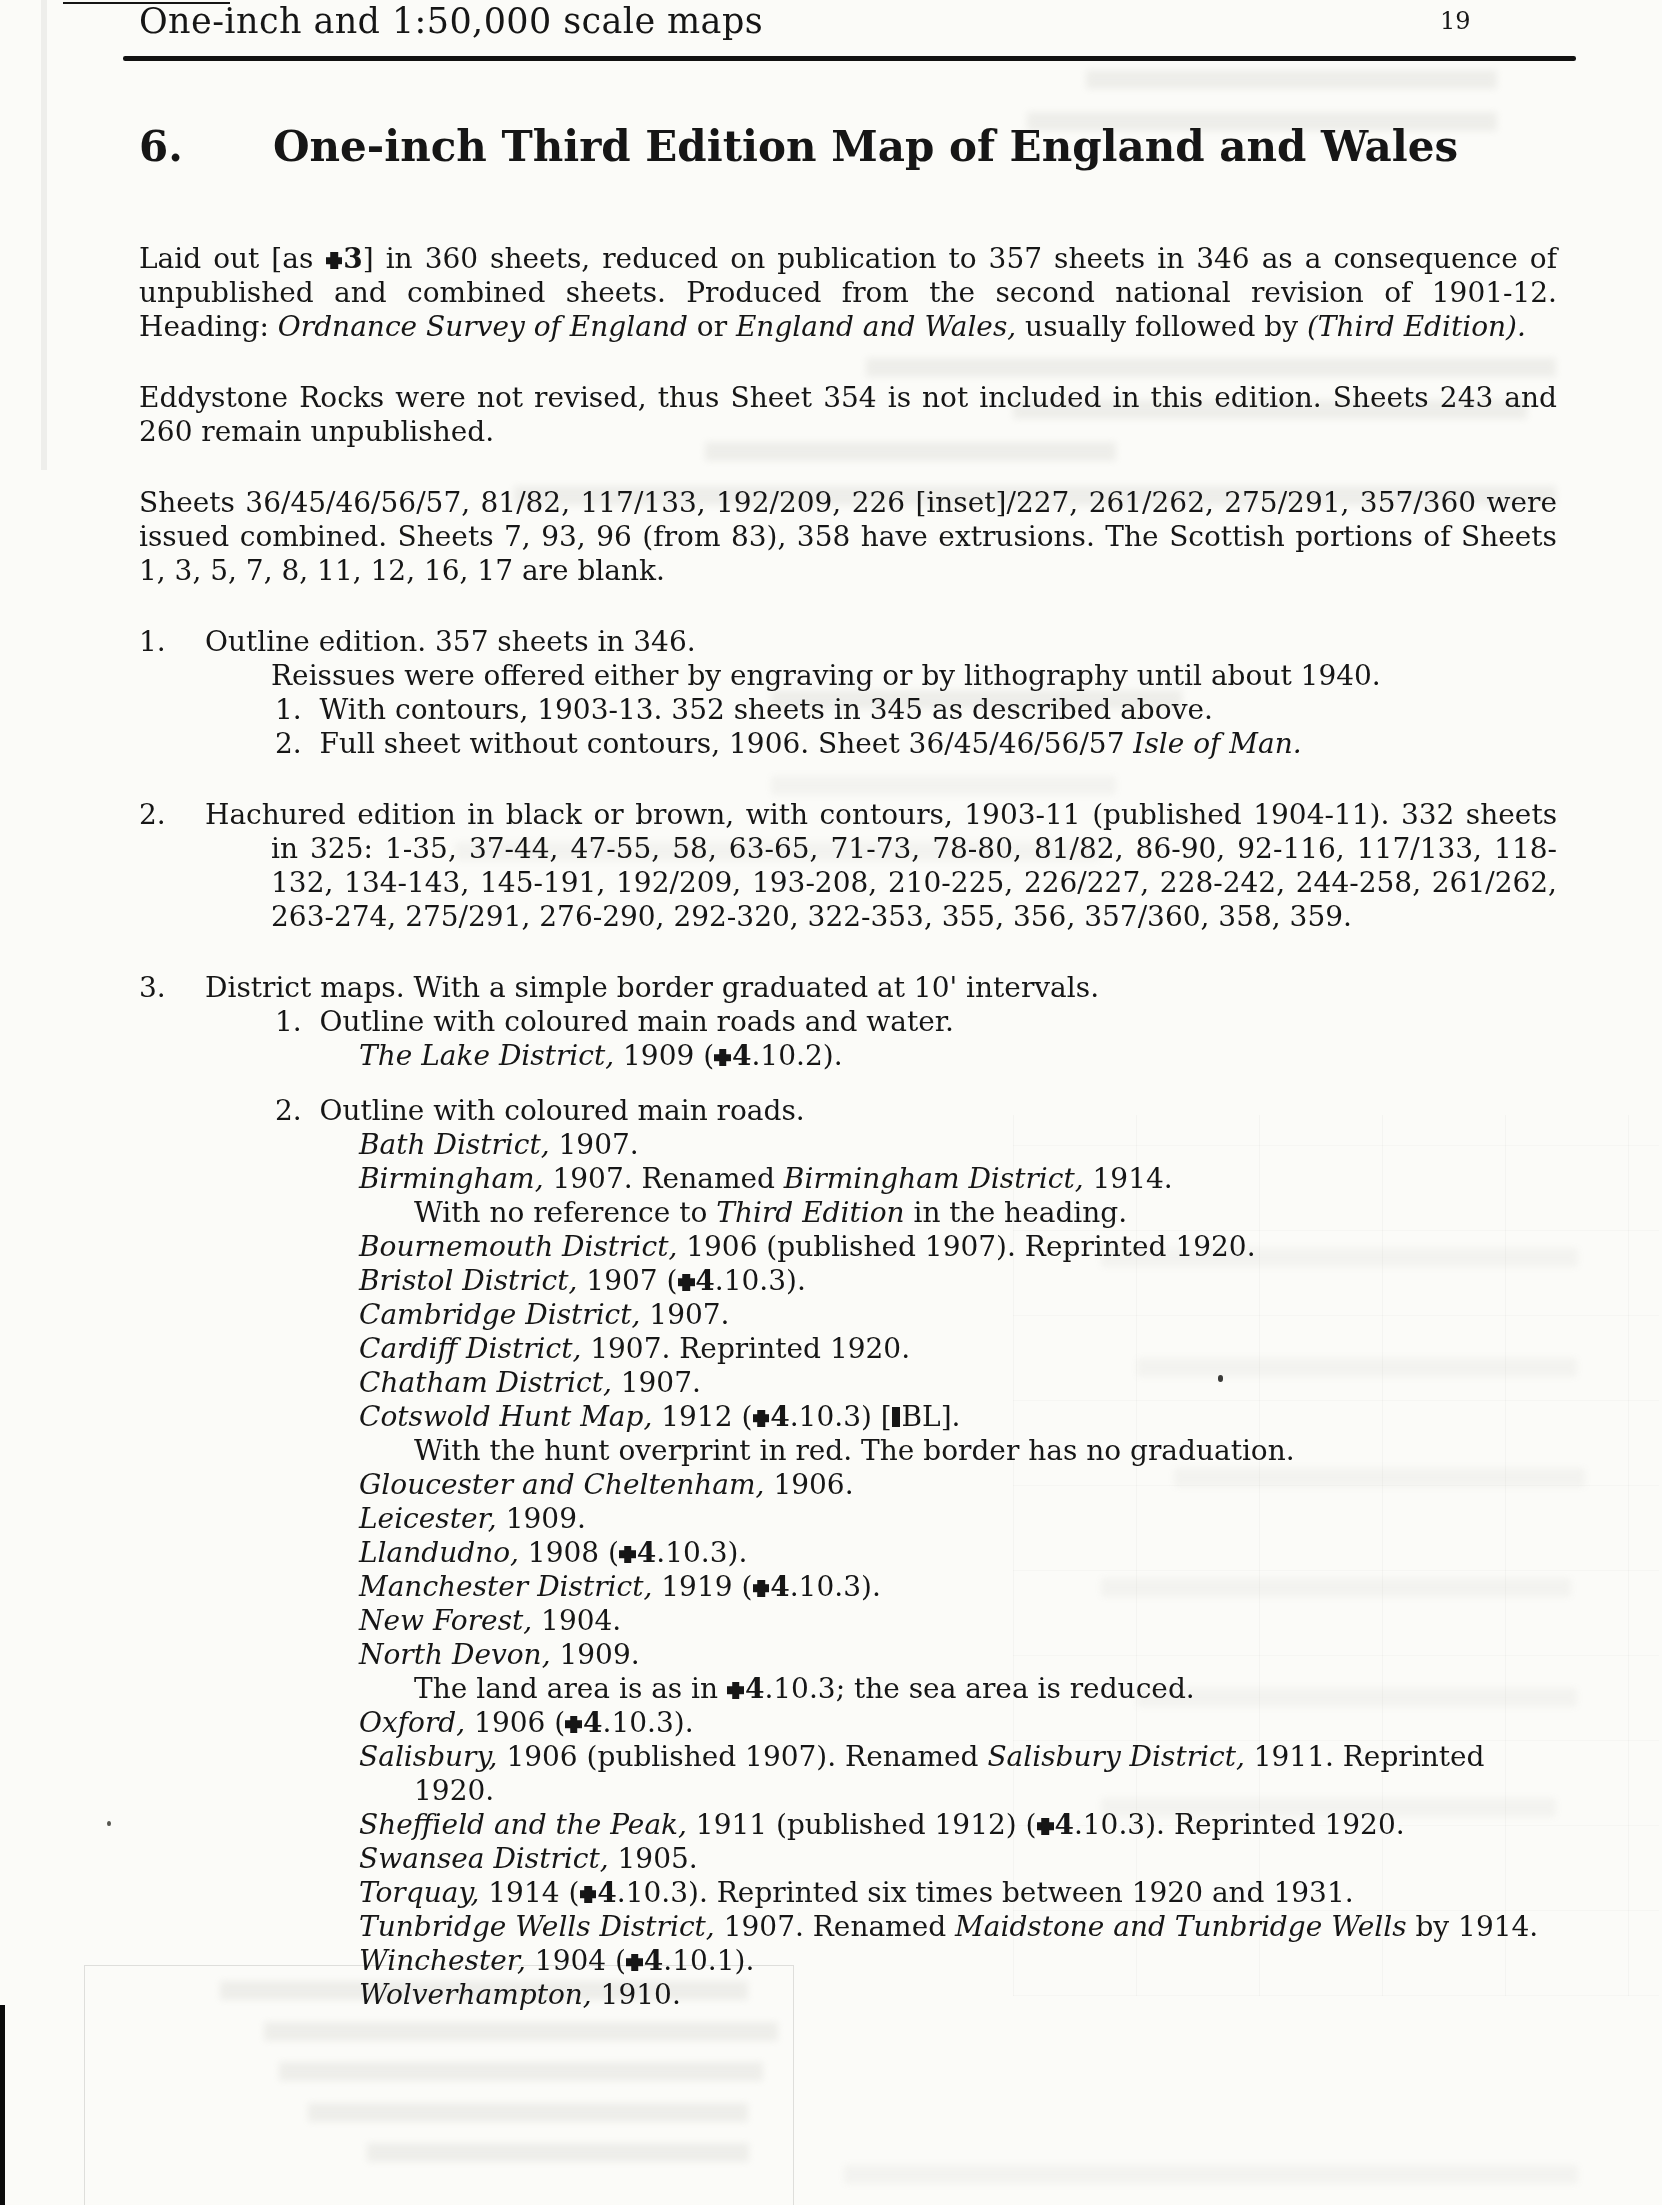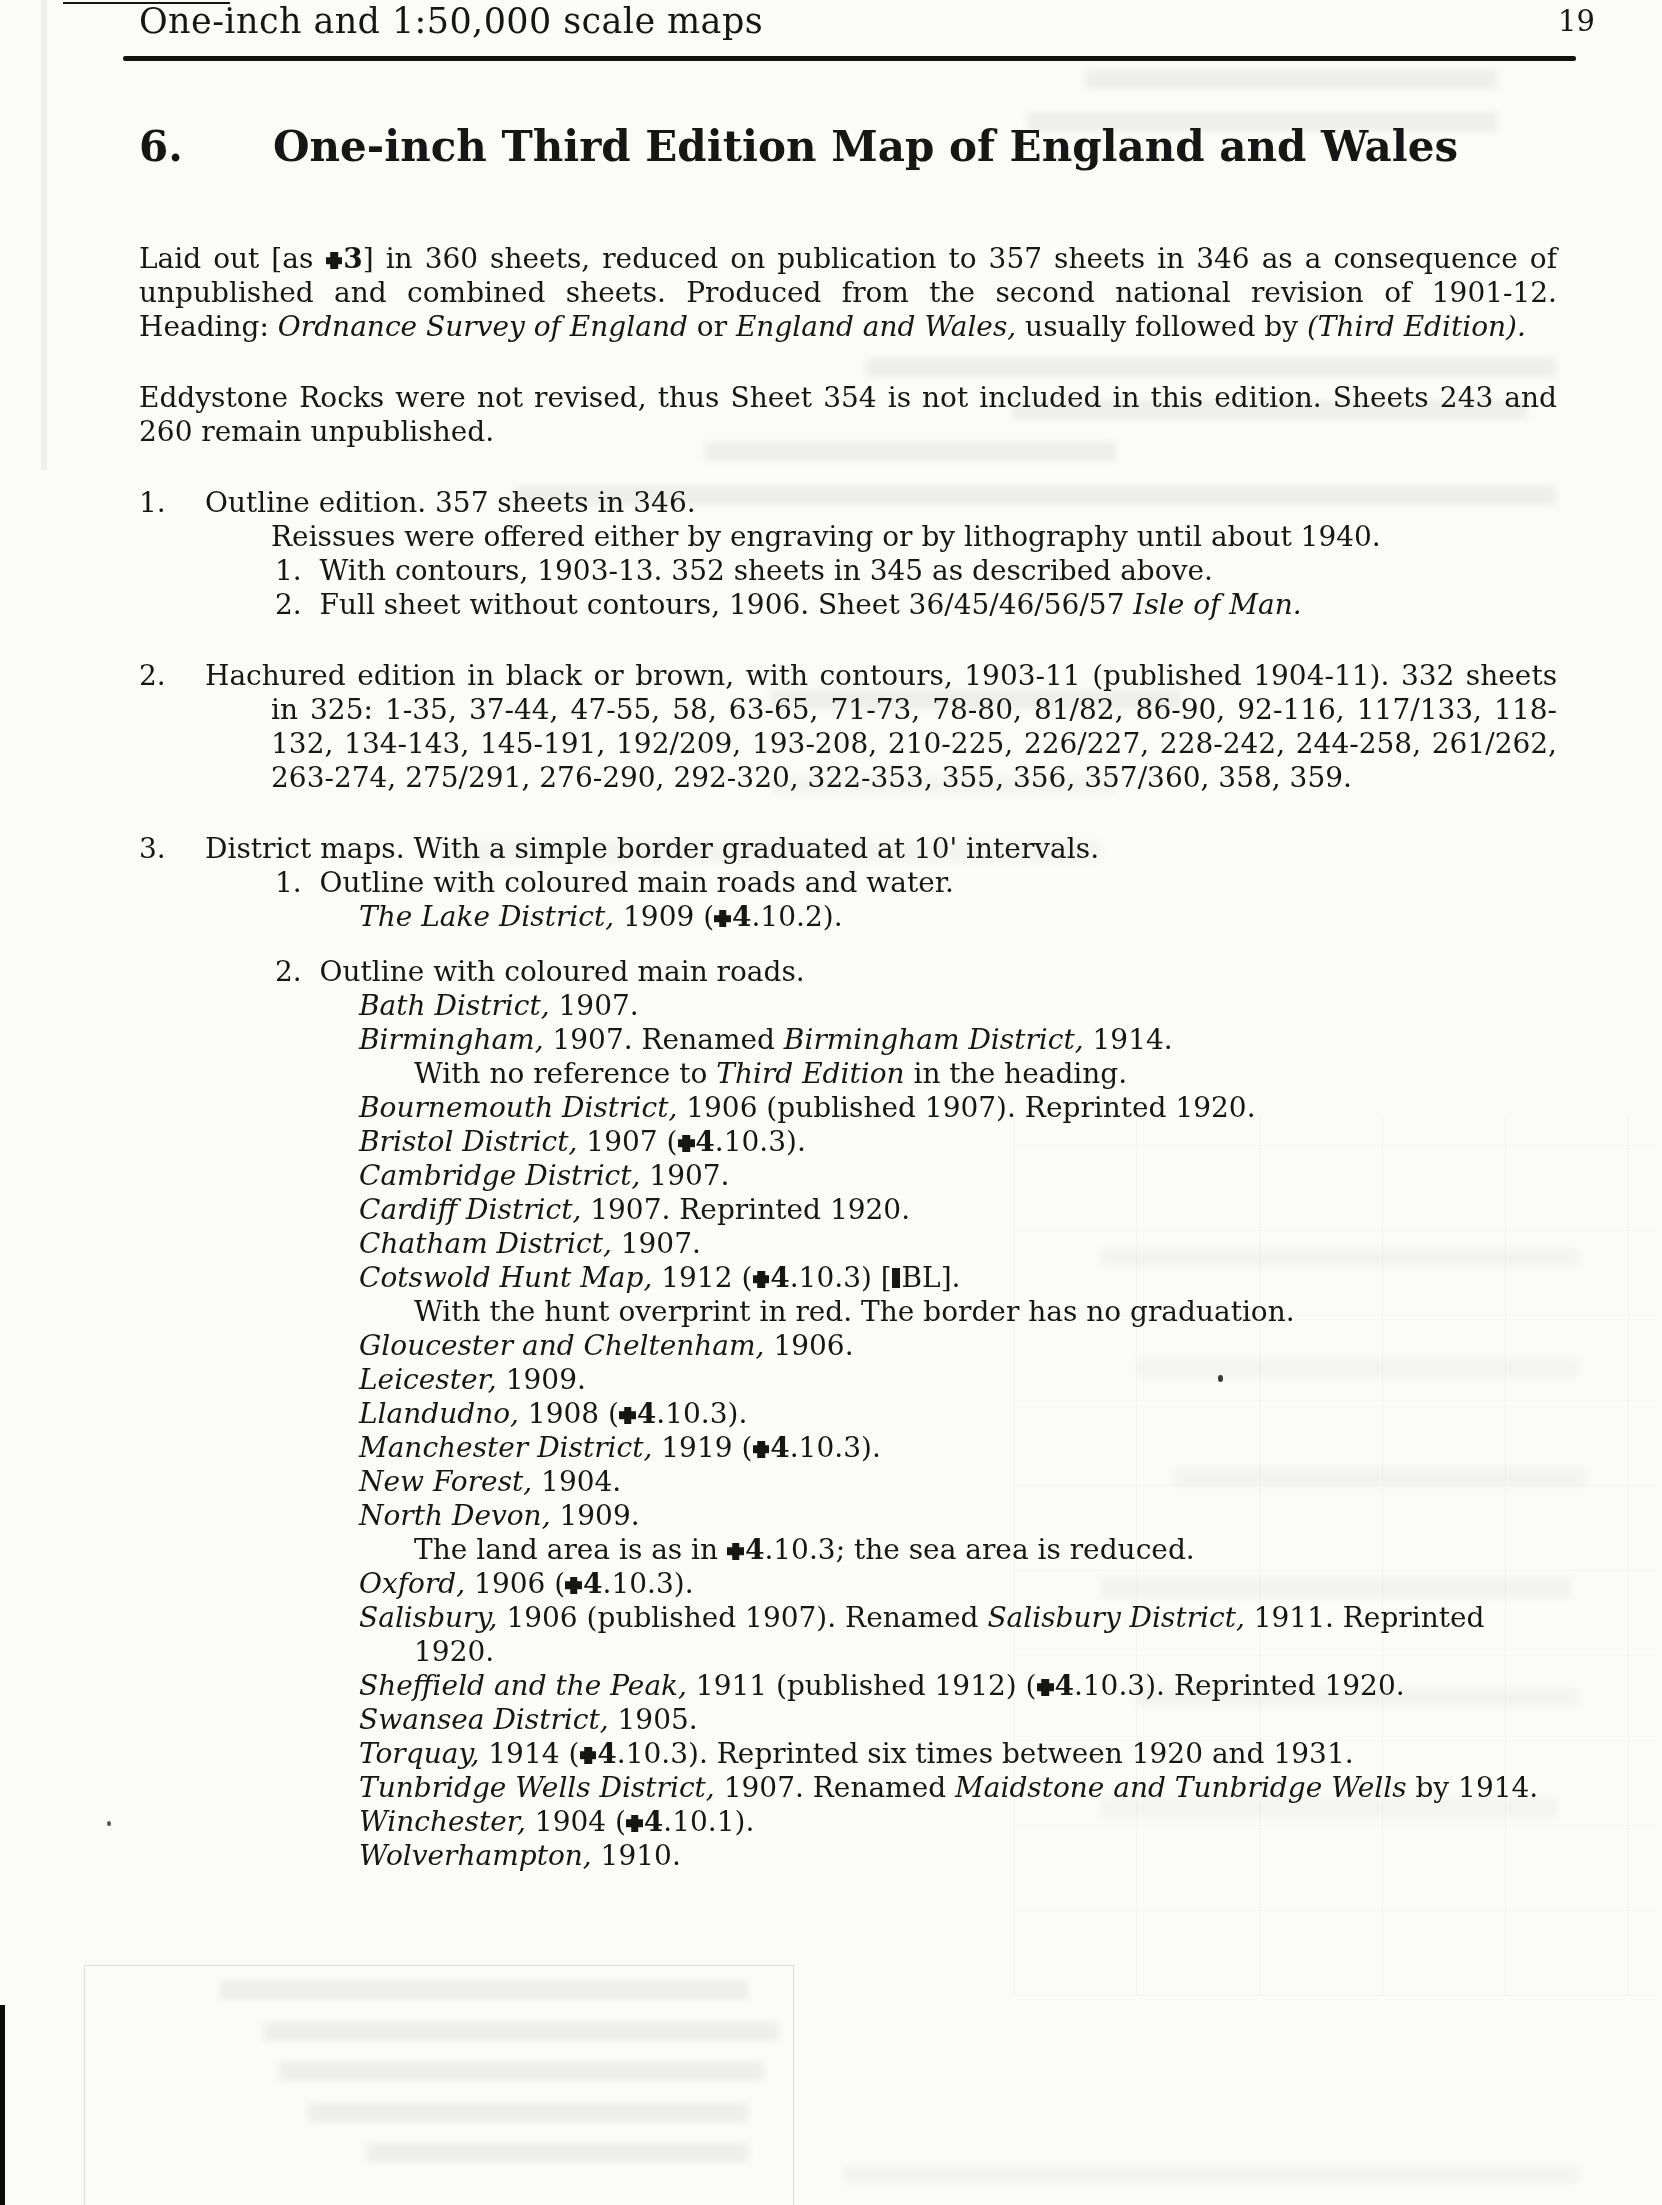--- a/index.html
+++ b/index.html
@@ -6,21 +6,21 @@
   body{
     width:1662px;height:2205px;position:relative;
     background:#fbfbf8;color:#161616;
     font-family:"DejaVu Serif", serif;
     overflow:hidden;
   }
   .page{position:absolute;inset:0;overflow:hidden;}
 
   
   .runhead{position:absolute;left:139px;top:4.4px;font-size:35px;line-height:35px;letter-spacing:0.4px;}
-  .pagenum{position:absolute;left:1558px;top:4.4px;font-size:29px;line-height:35px;}
+  .pagenum{position:absolute;left:1440px;top:4.4px;font-size:24px;line-height:35px;}
   .rule{position:absolute;left:123px;top:56px;width:1453px;height:5.1px;background:#121212;border-radius:2.2px;}
 
   
   .content{position:absolute;left:139px;top:121px;width:1418px;font-size:28px;line-height:34px;}
   h1.section{font-size:42px;line-height:51px;font-weight:bold;margin:0 0 70px 0;letter-spacing:0px;}
   h1.section .secnum{display:inline-block;width:134px;}
 
   .para{text-align:justify;margin:0 0 37px 0;}
   .list{margin-top:34px;}
   .item{margin:12px 0 37px 0;}
@@ -91,20 +91,21 @@
 
   <div class="runhead">One-inch and 1:50,000 scale maps</div>
   <div class="pagenum">19</div>
   <div class="rule"></div>
 
   <div class="content">
     <h1 class="section"><span class="secnum">6.</span><span>One-inch Third Edition Map of England and Wales</span></h1>
     <div id="intro">
         <div class="para"><span>Laid out [as </span><span class="bd"><span class="xcross"></span>3</span><span>] in 360 sheets, reduced on publication to 357 sheets in 346 as a consequence of unpublished and combined sheets. Produced from the second national revision of 1901-12. Heading: </span><span class="it">Ordnance Survey of England</span><span> or </span><span class="it">England and Wales,</span><span> usually followed by </span><span class="it">(Third Edition).</span></div>
         <div class="para"><span>Eddystone Rocks were not revised, thus Sheet 354 is not included in this edition. Sheets 243 and 260 remain unpublished.</span></div>
+        <div class="para"><span>Sheets 36/45/46/56/57, 81/82, 117/133, 192/209, 226 [inset]/227, 261/262, 275/291, 357/360 were issued combined. Sheets 7, 93, 96 (from 83), 358 have extrusions. The Scottish portions of Sheets 1, 3, 5, 7, 8, 11, 12, 16, 17 are blank.</span></div>
       </div>
     <div id="list" class="list">
         <div class="item">
           <div class="item-lead"><span class="num">1.</span><span>Outline edition. 357 sheets in 346.</span></div>
           <div class="note"><span>Reissues were offered either by engraving or by lithography until about 1940.</span></div>
           <div class="subnum"><span>1.&nbsp; </span><span>With contours, 1903-13. 352 sheets in 345 as described above.</span></div>
           <div class="subnum"><span>2.&nbsp; </span><span>Full sheet without contours, 1906. Sheet 36/45/46/56/57 </span><span class="it">Isle of Man.</span></div>
         </div>
         <div class="item">
           <div class="item-lead"><span class="num">2.</span><span>Hachured edition in black or brown, with contours, 1903-11 (published 1904-11). 332 sheets in 325: 1-35, 37-44, 47-55, 58, 63-65, 71-73, 78-80, 81/82, 86-90, 92-116, 117/133, 118-132, 134-143, 145-191, 192/209, 193-208, 210-225, 226/227, 228-242, 244-258, 261/262, 263-274, 275/291, 276-290, 292-320, 322-353, 355, 356, 357/360, 358, 359.</span></div>

